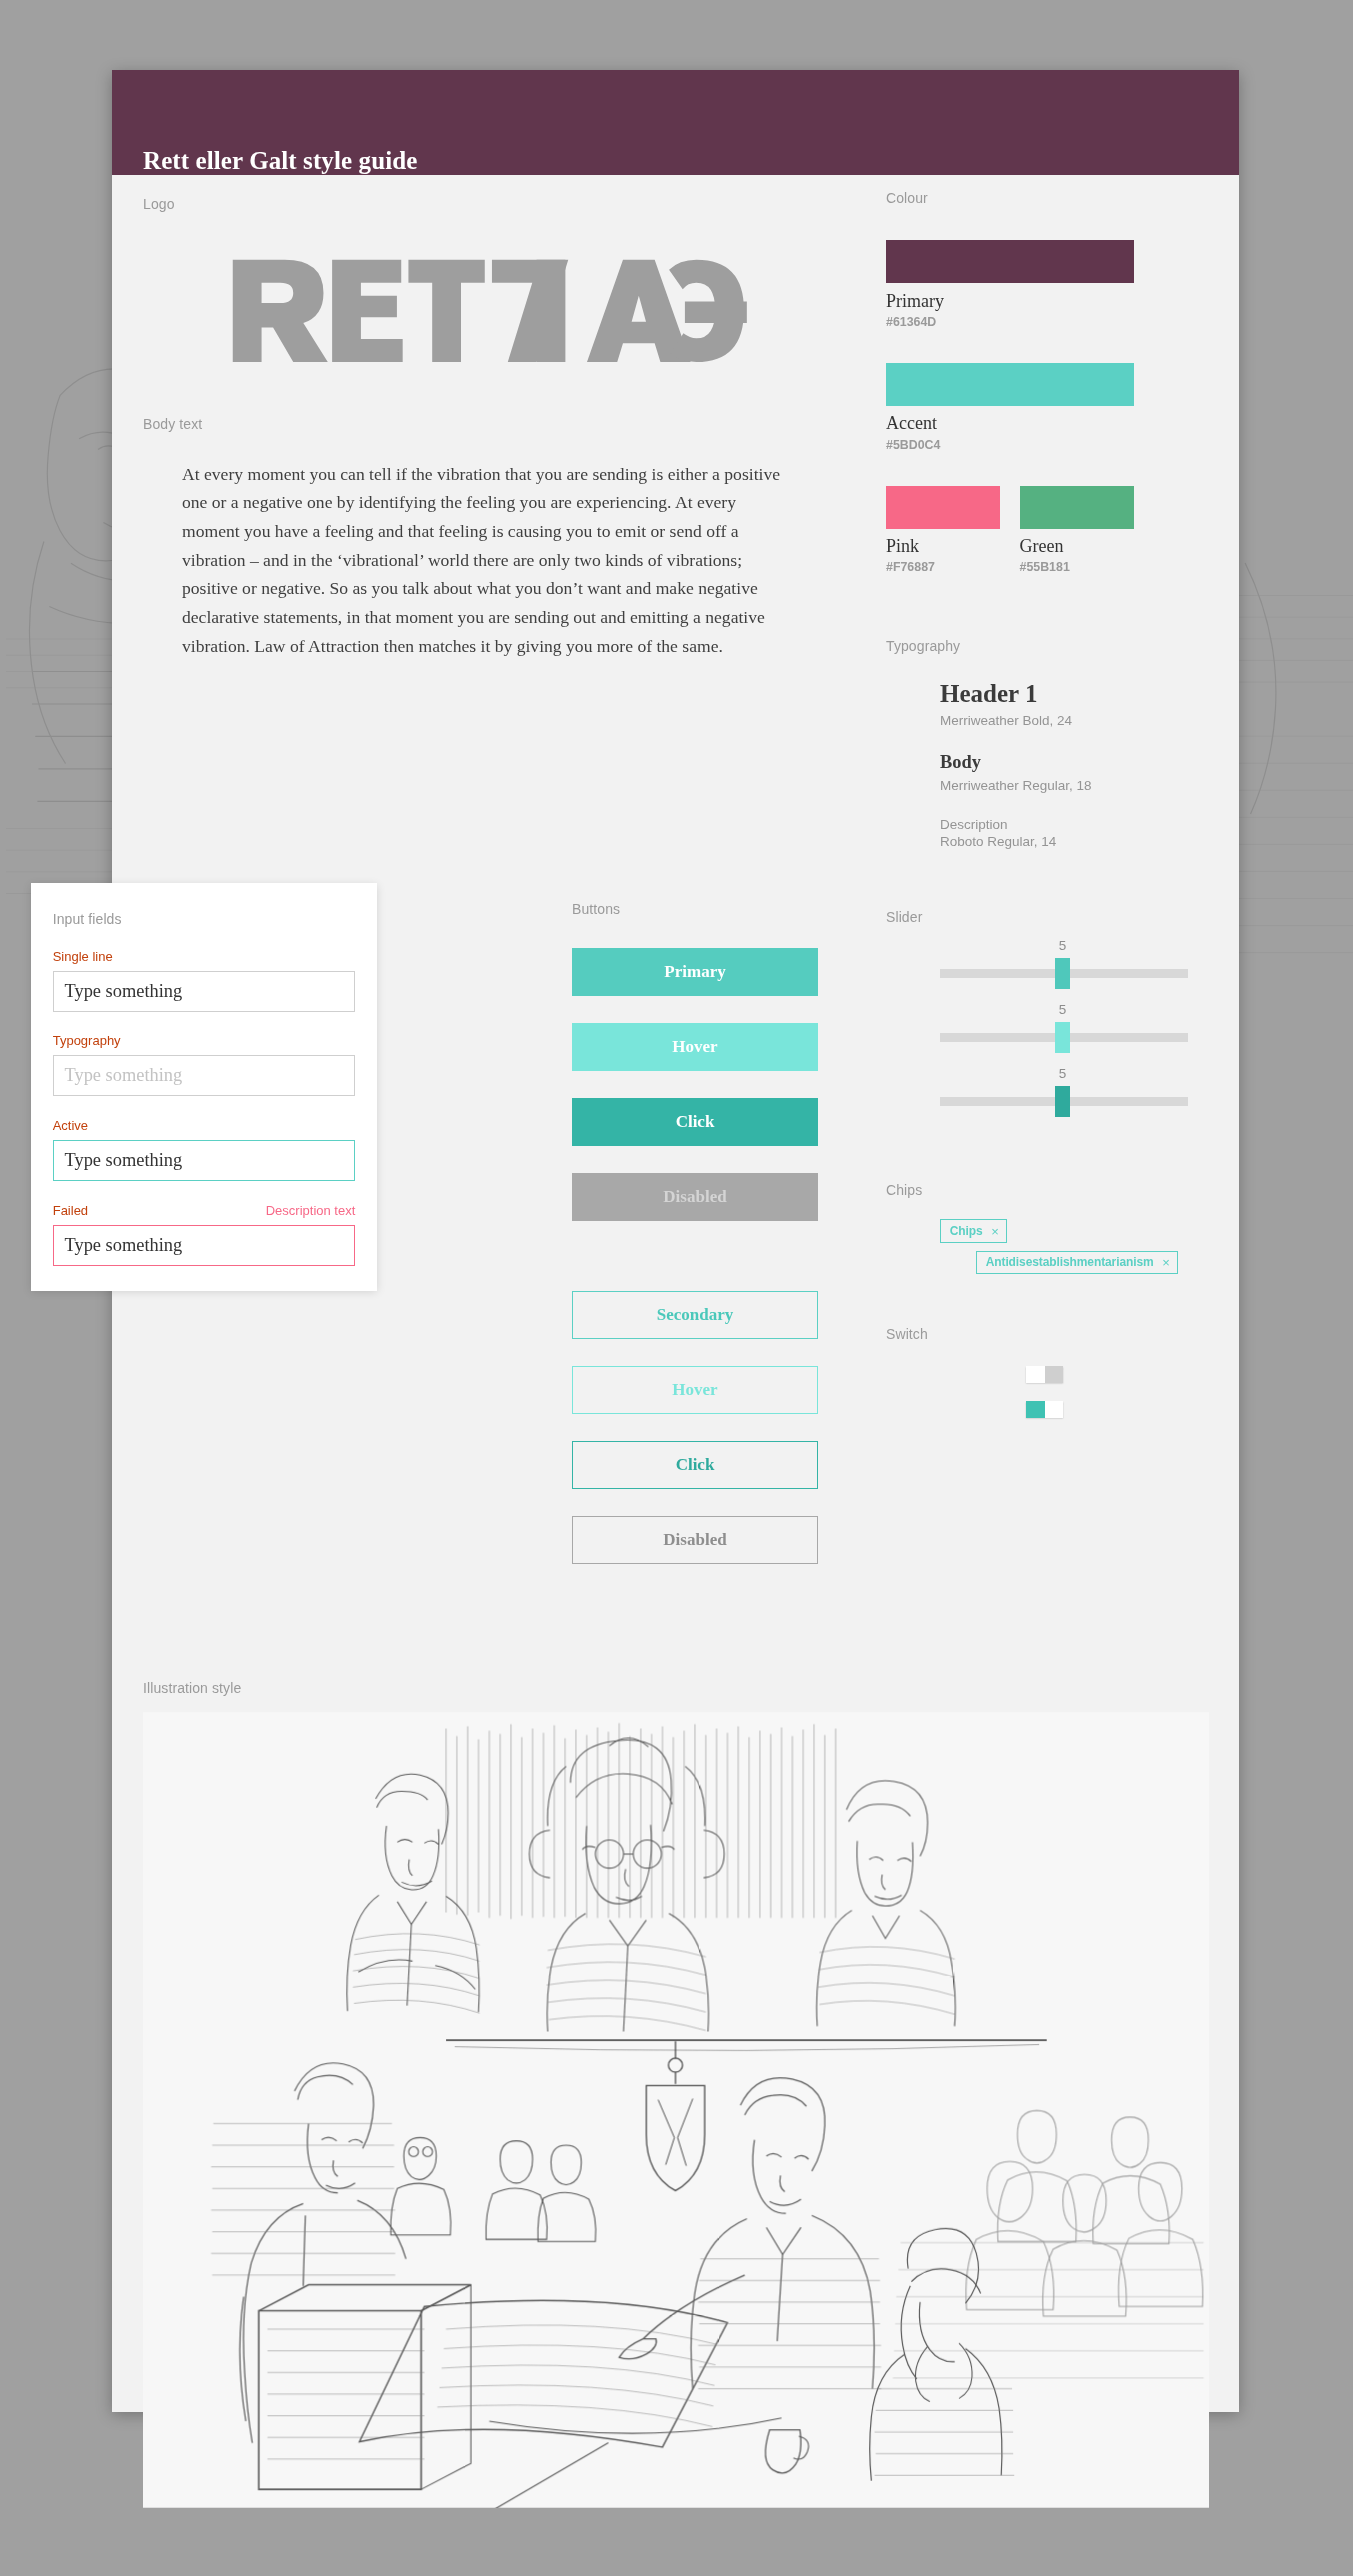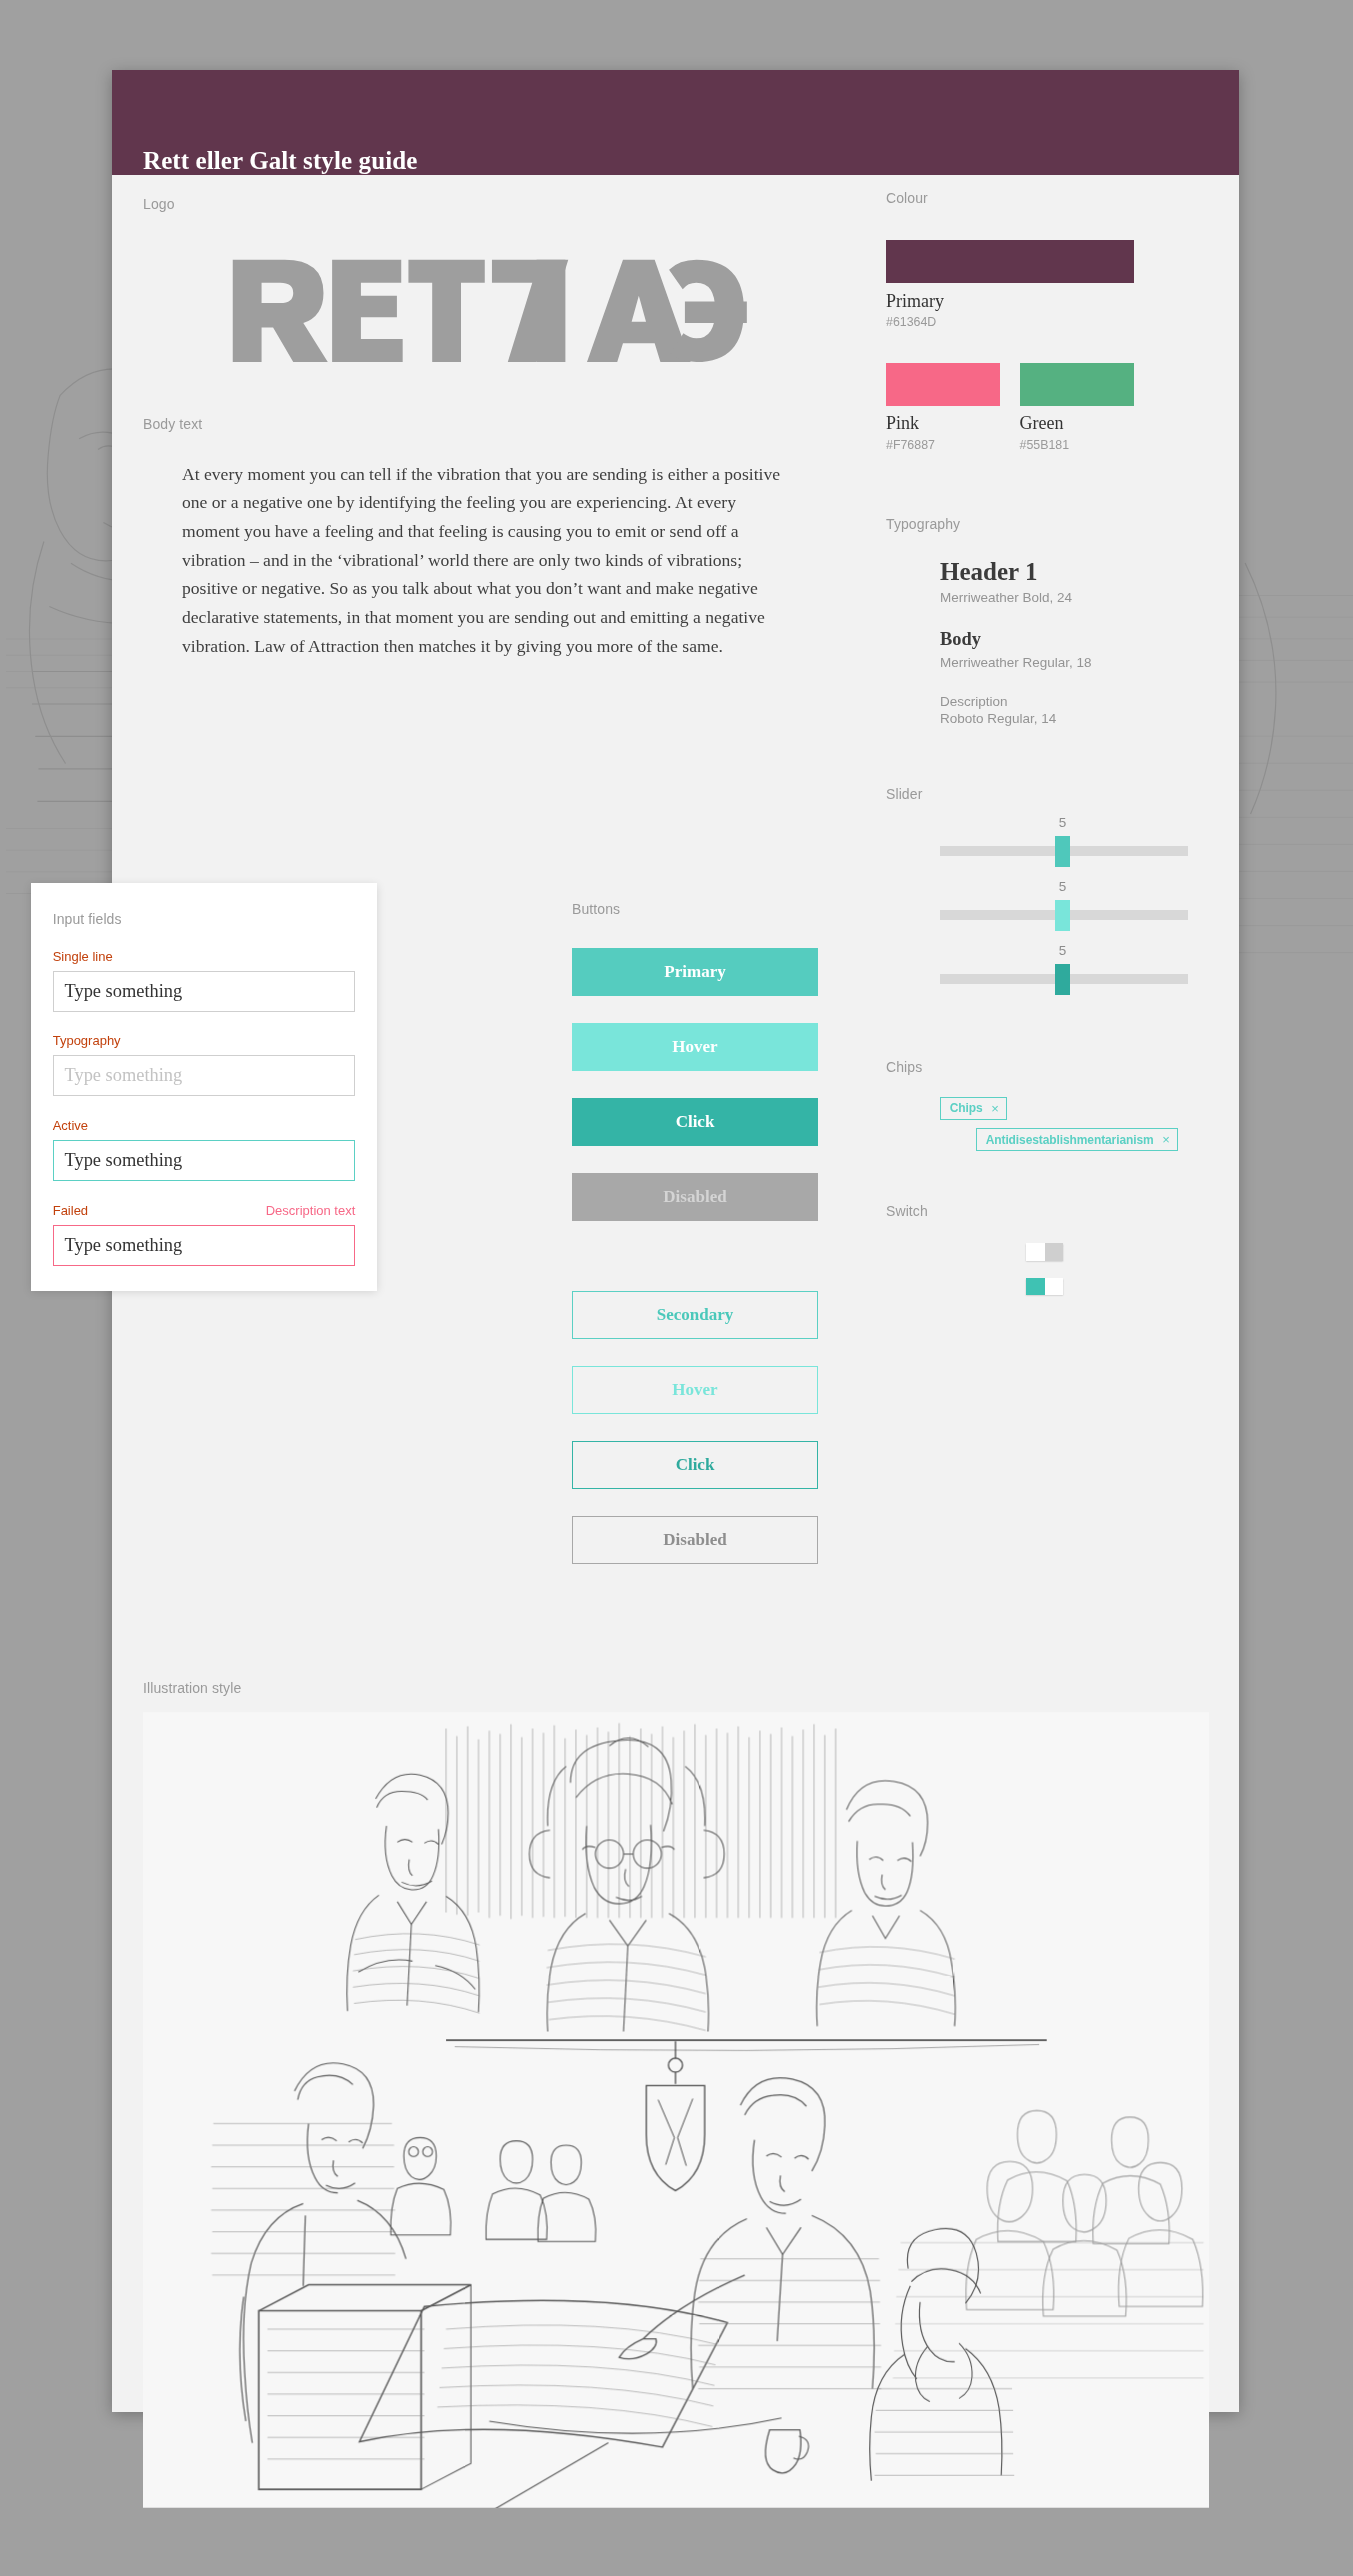--- a/index.html
+++ b/index.html
@@ -76,21 +76,21 @@
     text-align:left;
   }
 
   
   .sw-block { margin-top:34px; }
   .swatch { height:43px; width:248px; }
   .sw-name {
     font-family:"Liberation Serif", serif;
     font-size:18px; color:#333; margin-top:7.6px;
   }
-  .sw-hex { font-size:12.4px; color:#9a9a9a; margin-top:3.2px; }
+  .sw-hex { font-size:12.4px; color:#9a9a9a; margin-top:3.2px;font-weight:bold; }
   .sw-row { display:flex; gap:19.5px; margin-top:34px; }
   .sw-row .swatch { width:114px; }
 
   
   .typo-label { margin-top:64px; }
   .typo-body { margin-left:54px; margin-top:26px; }
   .t-h1 {
     font-family:"Liberation Serif", serif; font-weight:bold;
     font-size:25px; color:#3b3b3b;
   }
@@ -311,20 +311,25 @@
     <div class="col-right">
 
       <div class="caption">Colour</div>
 
       <div class="sw-block">
         <div class="swatch" style="background:#61364D"></div>
         <div class="sw-name">Primary</div>
         <div class="sw-hex">#61364D</div>
       </div>
 
+      <div class="sw-block">
+        <div class="swatch" style="background:#5BD0C4"></div>
+        <div class="sw-name">Accent</div>
+        <div class="sw-hex">#5BD0C4</div>
+      </div>
 
       <div class="sw-row">
         <div>
           <div class="swatch" style="background:#F76887"></div>
           <div class="sw-name">Pink</div>
           <div class="sw-hex">#F76887</div>
         </div>
         <div>
           <div class="swatch" style="background:#55B181"></div>
           <div class="sw-name">Green</div>

